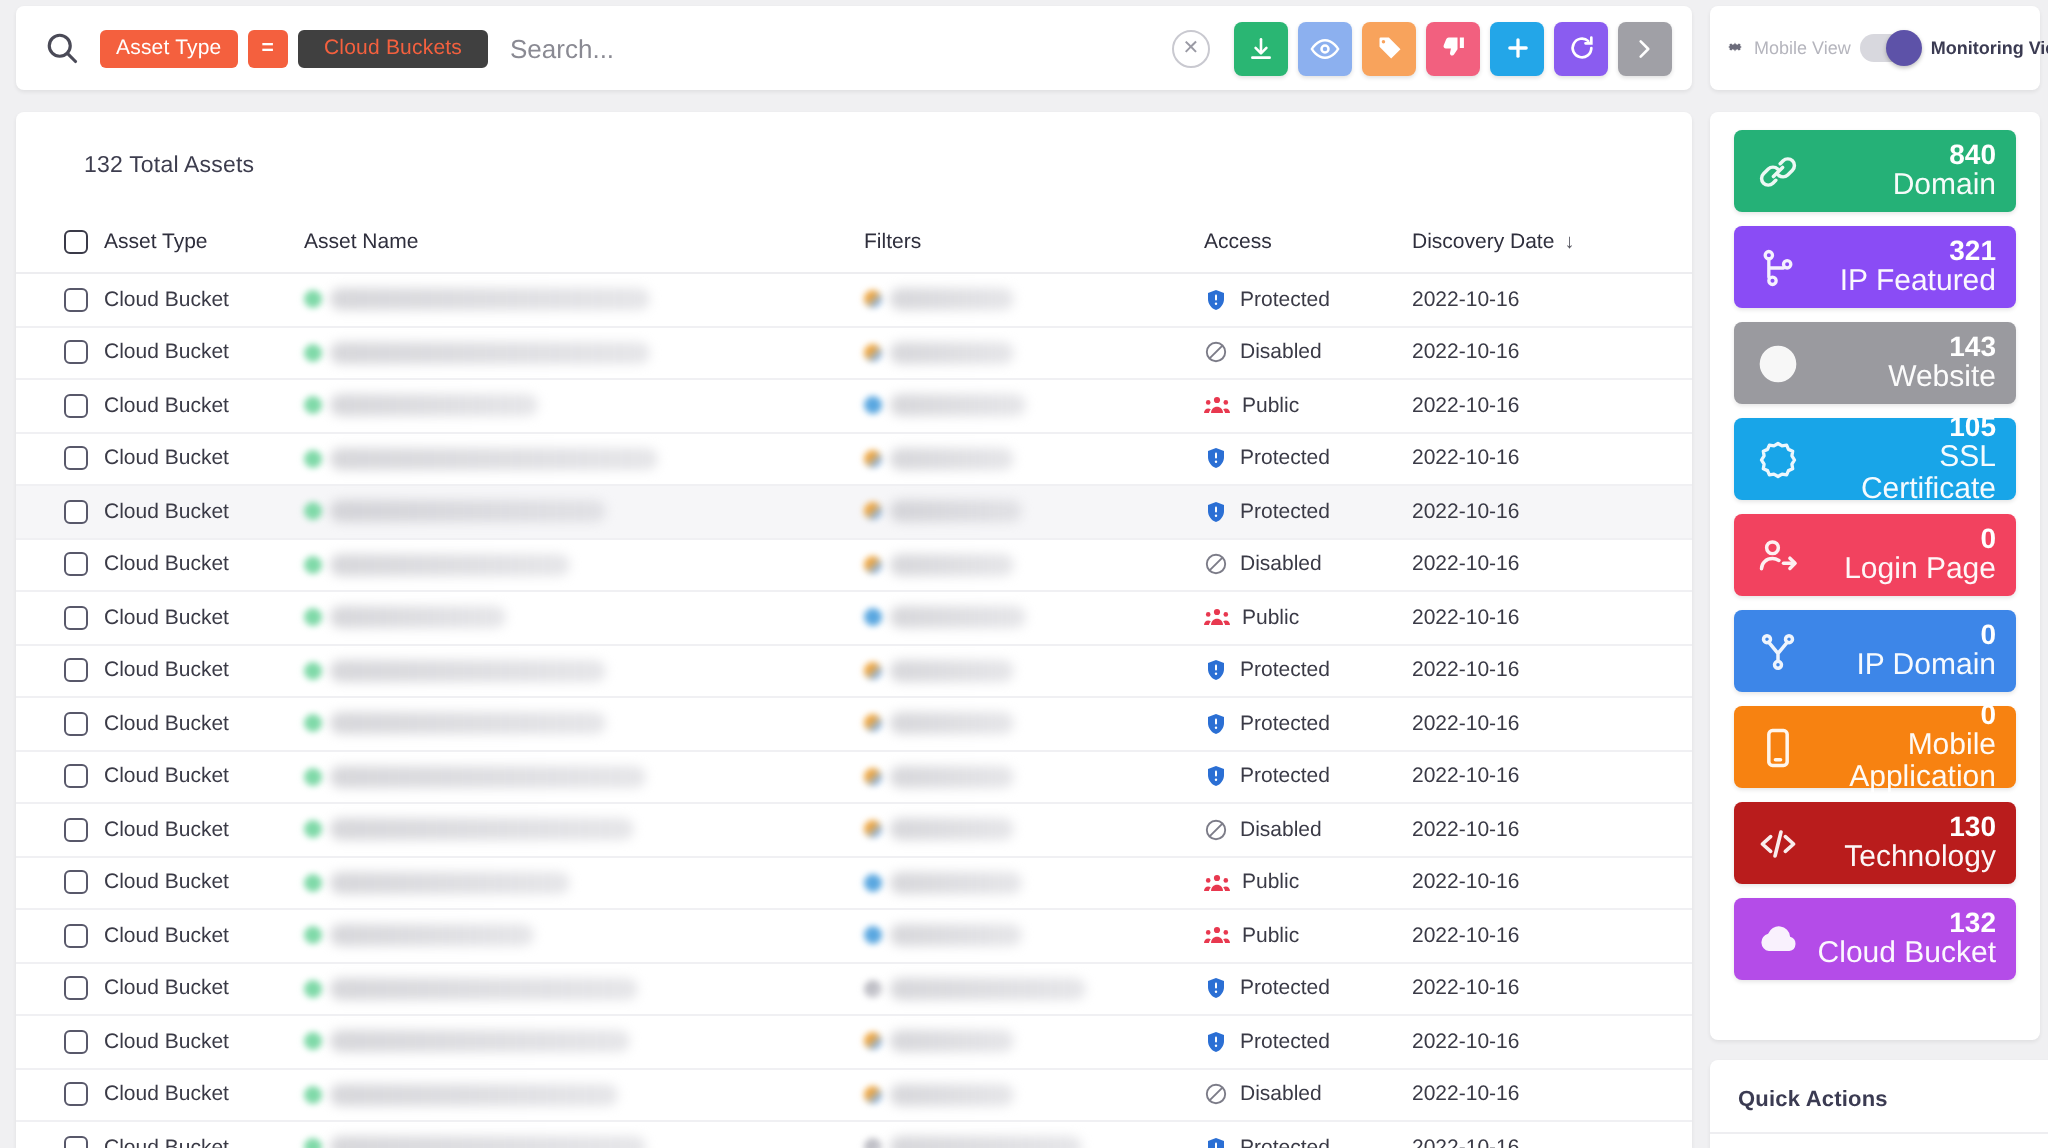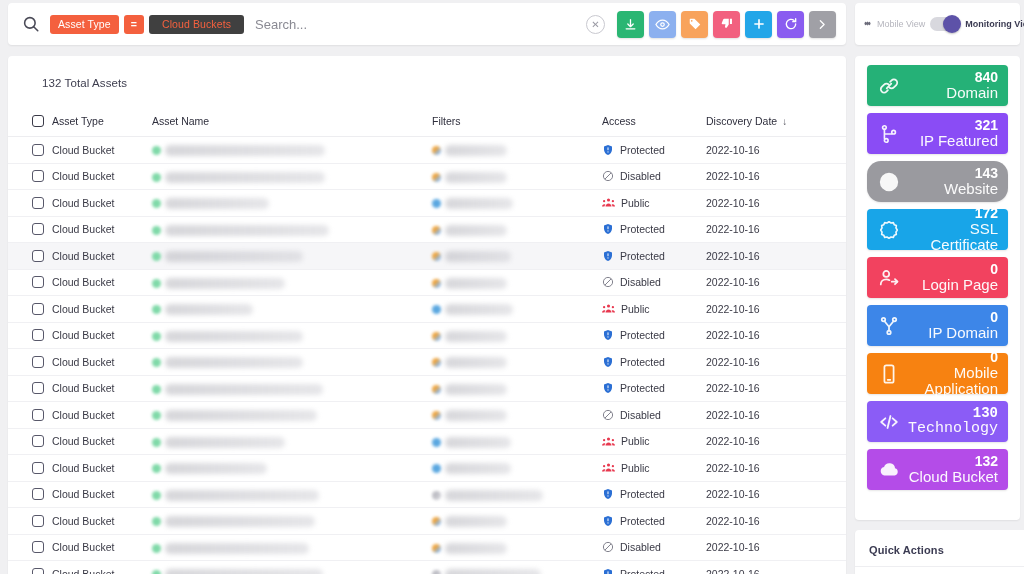--- a/index.html
+++ b/index.html
@@ -637,39 +637,39 @@
               <circle cx="17" cy="10" r="2"></circle>
               <circle cx="9" cy="19" r="2"></circle>
               <path d="M7 7v10M7 12h8"></path>
             </svg>
           </span>
           <span class="ff-txt">
             <span class="ff-count">321</span>
             <span class="ff-name">IP Featured</span>
           </span>
         </div>
-        <div class="ff-card" style="background: rgb(154, 154, 159); border-radius: 14px;">
+        <div class="ff-card" style="background: rgb(154, 154, 159);">
           <span class="ff-ico">
             <svg width="22" height="22" viewBox="0 0 24 24" fill="#fff">
               <path d="M12 2a10 10 0 100 20 10 10 0 000-20zm5.5 6.2c-.5.9-1.6 1.2-2.4 1.8-.7.6-.4 1.7-1.3 2.1-.8.4-1.7-.2-2.4.3-.8.5-.4 1.9-1.3 2.3-.7.3-1.5-.2-2 .3.3 1.6 1.4 2.9 2.9 3.5-.2-1 .5-1.9 1.5-2 1.5-.2 2.5 1.4 3.9.9 1.6-1.5 2.3-3.9 1.8-6-.2-1.2-.3-2.2-.7-3.2zM8 4.4c.9.4.7 1.6 1.6 2 .9.4 1.7-.5 2.6-.2.6.2 1 .9 1.7.9-1.6-1.6-4-2.3-5.9-2.7z"></path>
             </svg>
           </span>
           <span class="ff-txt">
             <span class="ff-count">143</span>
             <span class="ff-name">Website</span>
           </span>
         </div>
         <div class="ff-card" style="background: rgb(24, 165, 232);">
           <span class="ff-ico">
             <svg width="22" height="22" viewBox="0 0 24 24" fill="none" stroke="#fff" stroke-width="1.8" stroke-linejoin="round">
               <path d="M12 3l2.2 1.3 2.5-.4 1 2.3 2.3 1-.4 2.5L21 12l-1.4 2.3.4 2.5-2.3 1-1 2.3-2.5-.4L12 21l-2.2-1.3-2.5.4-1-2.3-2.3-1 .4-2.5L3 12l1.4-2.3-.4-2.5 2.3-1 1-2.3 2.5.4L12 3z"></path>
             </svg>
           </span>
           <span class="ff-txt">
-            <span class="ff-count">172</span>
+            <span class="ff-count">105</span>
             <span class="ff-name">SSL Certificate</span>
           </span>
         </div>
         <div class="ff-card" style="background: rgb(242, 66, 95);">
           <span class="ff-ico">
             <svg width="22" height="22" viewBox="0 0 24 24" fill="none" stroke="#fff" stroke-width="1.9" stroke-linecap="round" stroke-linejoin="round">
               <circle cx="9" cy="7.5" r="3.2"></circle>
               <path d="M3 19c0-3.3 2.7-5.6 6-5.6 1.3 0 2.5.4 3.5 1"></path>
               <path d="M15 16h6"></path>
               <path d="M18.5 13.2L21.3 16l-2.8 2.8"></path>
@@ -699,21 +699,21 @@
             <svg width="22" height="22" viewBox="0 0 24 24" fill="none" stroke="#fff" stroke-width="1.9" stroke-linejoin="round">
               <rect x="7" y="2.5" width="10" height="19" rx="2"></rect>
               <line x1="10.6" y1="18.4" x2="13.4" y2="18.4" stroke-linecap="round"></line>
             </svg>
           </span>
           <span class="ff-txt">
             <span class="ff-count">0</span>
             <span class="ff-name">Mobile Application</span>
           </span>
         </div>
-        <div class="ff-card" style="background: #8b5cf6; font-family: Liberation Mono, monospace;">
+        <div class="ff-card" style="background: #b91c1c;">
           <span class="ff-ico">
             <svg width="22" height="22" viewBox="0 0 24 24" fill="none" stroke="#fff" stroke-width="2" stroke-linecap="round" stroke-linejoin="round">
               <polyline points="8,8 3.5,12 8,16"></polyline>
               <polyline points="16,8 20.5,12 16,16"></polyline>
               <line x1="13.6" y1="5.5" x2="10.4" y2="18.5"></line>
             </svg>
           </span>
           <span class="ff-txt">
             <span class="ff-count">130</span>
             <span class="ff-name">Technology</span>

